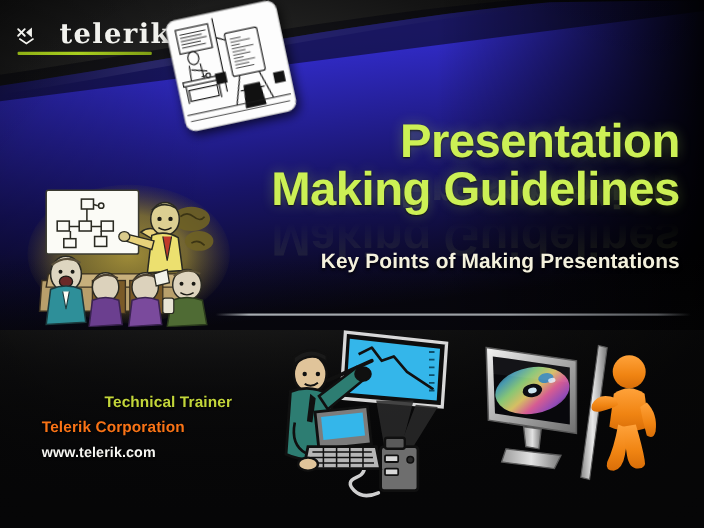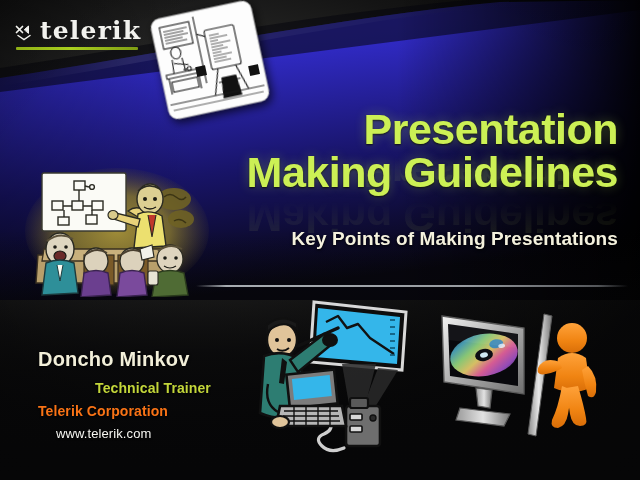--- a/index.html
+++ b/index.html
@@ -41,21 +41,21 @@
   }
   .swoosh-wrap svg { display:block; }
 
   
   .logo {
     position: absolute;
     left: 14px; top: 18px;
     width: 136px;
   }
   .logo-row {
-    display: flex; align-items: center; gap: 6px;
+    display: flex; align-items: center; gap: 20px;
   }
   .logo-mark {
     width: 20px; height: 20px;
     flex: 0 0 auto;
     margin-top: 2px;
   }
   .logo-word {
     font-family: "DejaVu Serif", serif;
     font-size: 25px;
     font-weight: 700;
@@ -184,25 +184,24 @@
     margin-top: 7px;
     font-size: 14px;
     font-weight: 700;
     color: #f97316;
     letter-spacing: .1px;
     text-shadow: 0 1px 2px rgba(0,0,0,.9);
   }
   .author-url {
     margin-top: 7px;
     font-size: 13px;
-    font-weight: 400;
+    font-weight: 700;
     color: #f6f6f2;
     letter-spacing: .1px;
     text-shadow: 0 1px 2px rgba(0,0,0,.9);
-    margin-left: 18px;
   }
 
   
   .illo-projector {
     position: absolute;
     left: 246px; top: 298px;
     width: 170px; height: 160px;
   }
   .illo-monitor {
     position: absolute;
@@ -413,21 +412,20 @@
   <div class="title-block">
     <div class="title-line l1">Presentation</div>
     <div class="title-line l2">Making Guidelines</div>
   </div>
 
   <div class="subtitle">Key Points of Making Presentations</div>
 
   <div class="divider"></div>
 
   <div class="author">
-    <div class="author-name">Doncho Minkov</div>
     <div class="author-role">Technical Trainer</div>
     <div class="author-org">Telerik Corporation</div>
     <div class="author-url">www.telerik.com</div>
   </div>
 
   <div class="illo-projector">
     <svg width="170" height="160" viewBox="0 0 170 160" xmlns="http://www.w3.org/2000/svg">
 
       <g>
         <path d="M68,4 L160,14 L156,72 L64,64 Z" fill="#0d0d0d" stroke="#d8d8d8" stroke-width="3"></path>

